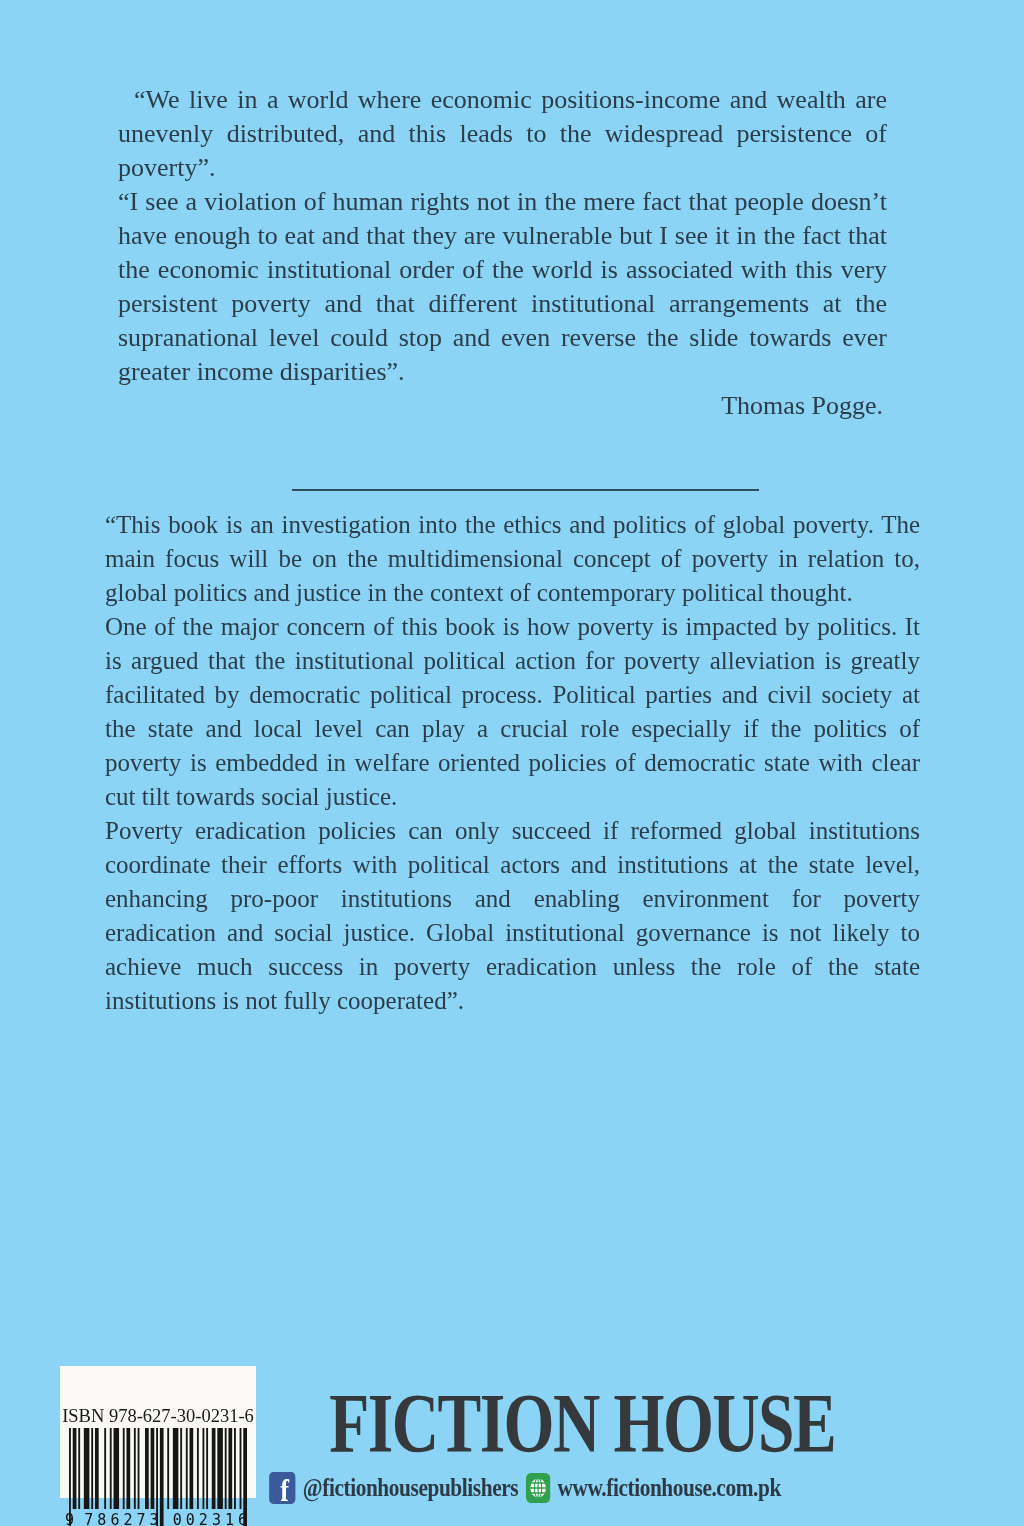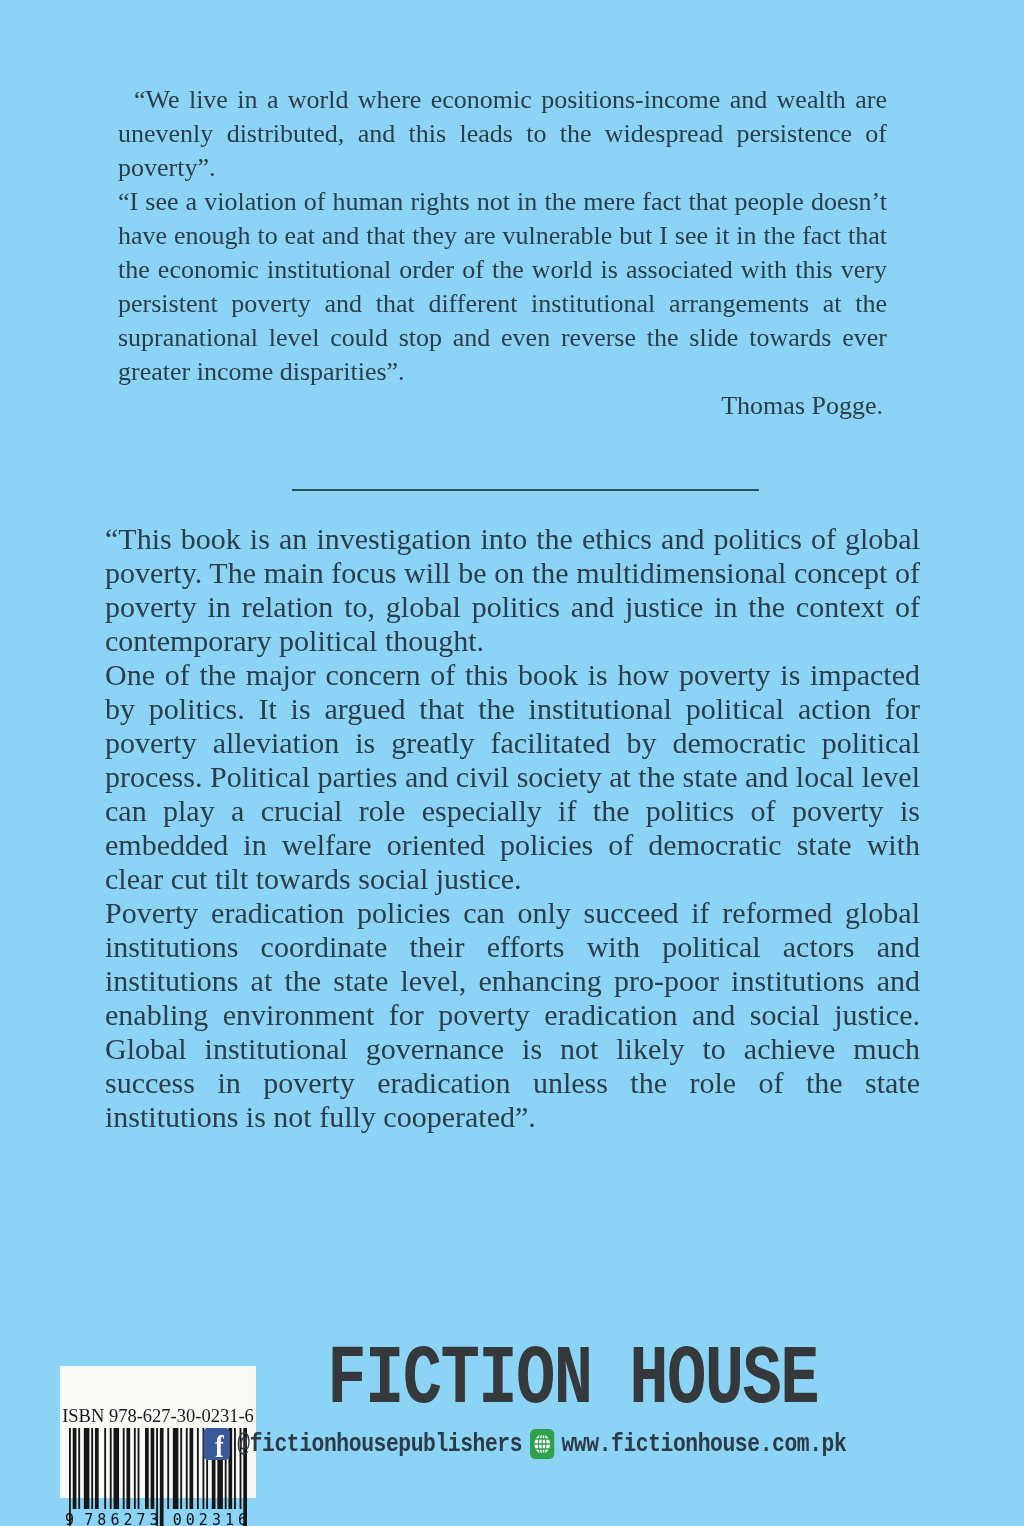--- a/index.html
+++ b/index.html
@@ -24,22 +24,22 @@
     text-align:right;
     padding-right:4px;
   }
   
   .divider{
     position:absolute;left:292px;top:489px;width:467px;height:2px;
     background:#2f4e5c;
   }
   
   .synopsis{
-    position:absolute;left:105px;top:522px;width:815px;
-    font-size:30px;line-height:34px;
+    position:absolute;left:105px;top:508px;width:815px;
+    font-size:25px;line-height:34px;
     text-align:justify;
     hyphens:none;
   }
   .synopsis p{margin:0;}
   
   .barcode-box{
     position:absolute;left:60px;top:1366px;width:196px;height:132px;
     background:#faf9f6;
     box-sizing:border-box;
   }
@@ -53,23 +53,23 @@
   .bars-wrap{position:relative;margin:0 9px;height:102px;}
   .bars-wrap svg{display:block;}
   .barcode-digits{
     position:absolute;left:-4px;right:-4px;bottom:1px;height:20px;
     display:flex;justify-content:space-between;align-items:flex-end;
     font-family:"DejaVu Sans Mono", monospace;
     font-size:15px;line-height:18px;color:#111;
   }
   .digit-group{letter-spacing:4px;background:transparent;}
   .publisher{
-    position:absolute;left:258px;top:1338px;width:534px;
+    position:absolute;left:258px;top:1382px;width:534px;
     text-align:center;
-    font-family:Liberation Mono, monospace;
+    font-family:Liberation Serif, serif;
     color:#33383c;
   }
   .pub-name{
     display:inline-block;
     font-weight:bold;font-size:84px;line-height:84px;
     letter-spacing:-2px;
     transform:scaleX(0.78);transform-origin:center;
     white-space:nowrap;color:#35393b;
   }
   .pub-cities{

